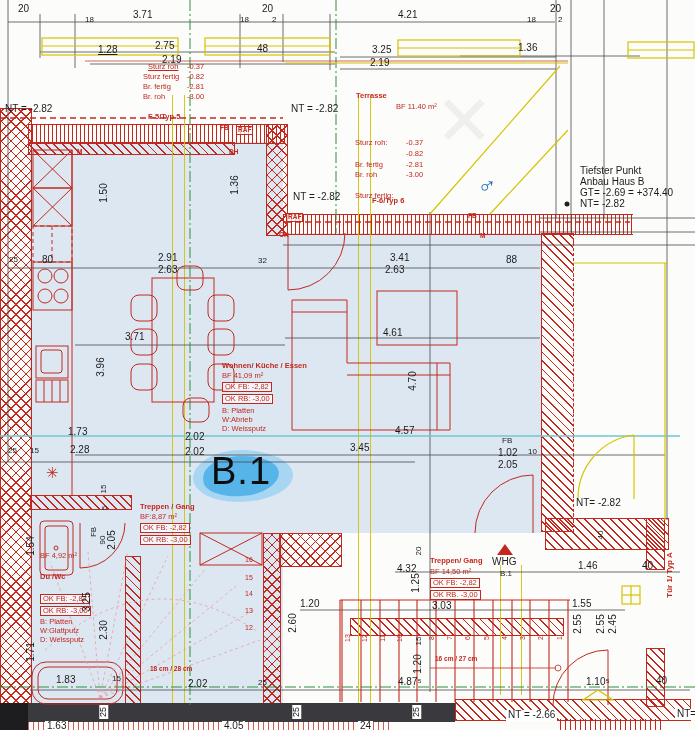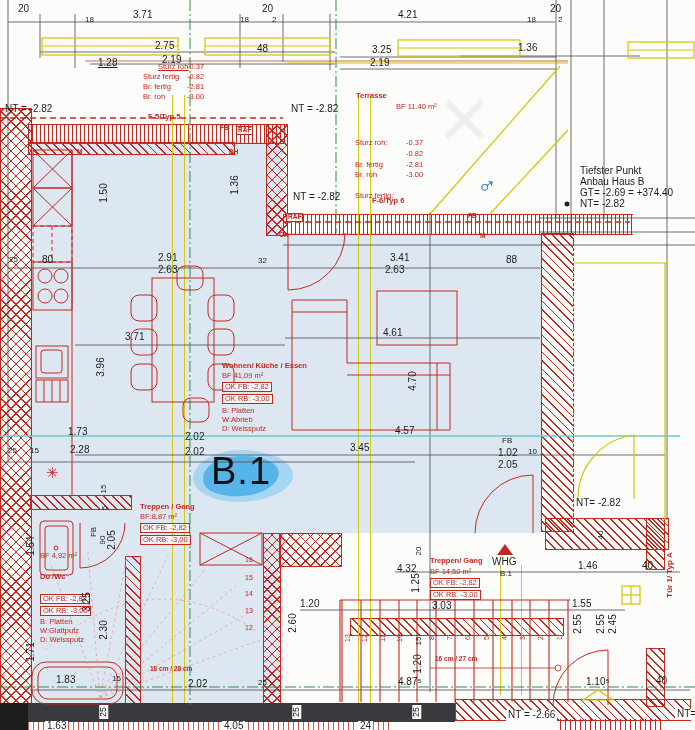--- a/index.html
+++ b/index.html
@@ -266,28 +266,28 @@
       <span class="ann d" style="left: 18px; top: 4px;">20</span>
       <span class="ann ds" style="left: 85px; top: 16px;">18</span>
       <span class="ann d" style="left: 133px; top: 10px;">3.71</span>
       <span class="ann d" style="left: 262px; top: 4px;">20</span>
       <span class="ann ds" style="left: 240px; top: 16px;">18</span>
       <span class="ann ds" style="left: 272px; top: 16px;">2</span>
       <span class="ann d" style="left: 398px; top: 10px;">4.21</span>
       <span class="ann d" style="left: 550px; top: 4px;">20</span>
       <span class="ann ds" style="left: 527px; top: 16px;">18</span>
       <span class="ann ds" style="left: 558px; top: 16px;">2</span>
-      <span class="ann d" style="left: 98px; top: 58px; text-decoration: underline;">1.28</span>
+      <span class="ann d" style="left: 98px; top: 45px; text-decoration: underline;">1.28</span>
       <span class="ann d" style="left: 155px; top: 41px;">2.75</span>
       <span class="ann d" style="left: 162px; top: 55px;">2.19</span>
       <span class="ann d" style="left: 257px; top: 44px;">48</span>
       <span class="ann d" style="left: 372px; top: 45px;">3.25</span>
       <span class="ann d" style="left: 370px; top: 58px;">2.19</span>
       <span class="ann d" style="left: 518px; top: 43px;">1.36</span>
-      <span class="ann r" style="left: 158px; top: 63px; text-decoration: underline;">Sturz roh</span>
+      <span class="ann r" style="left: 148px; top: 63px; text-decoration: underline;">Sturz roh</span>
       <span class="ann r" style="left: 187px; top: 63px;">-0.37</span>
       <span class="ann r" style="left: 143px; top: 73px;">Sturz fertig</span>
       <span class="ann r" style="left: 187px; top: 73px;">-0.82</span>
       <span class="ann r" style="left: 143px; top: 83px;">Br. fertig</span>
       <span class="ann r" style="left: 187px; top: 83px;">-2.81</span>
       <span class="ann r" style="left: 143px; top: 93px;">Br. roh</span>
       <span class="ann r" style="left: 187px; top: 93px;">-3.00</span>
       <span class="ann rbold" style="left: 148px; top: 113px;">F-5/Typ 5</span>
       <span class="ann d" style="left: 5px; top: 104px;">NT = -2.82</span>
       <span class="ann d" style="left: 291px; top: 104px;">NT = -2.82</span>

